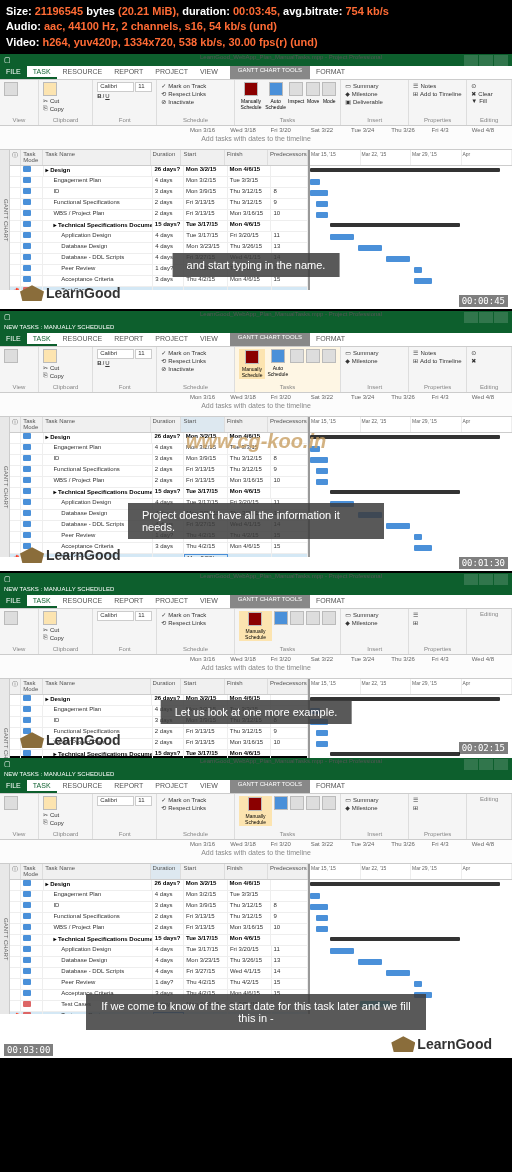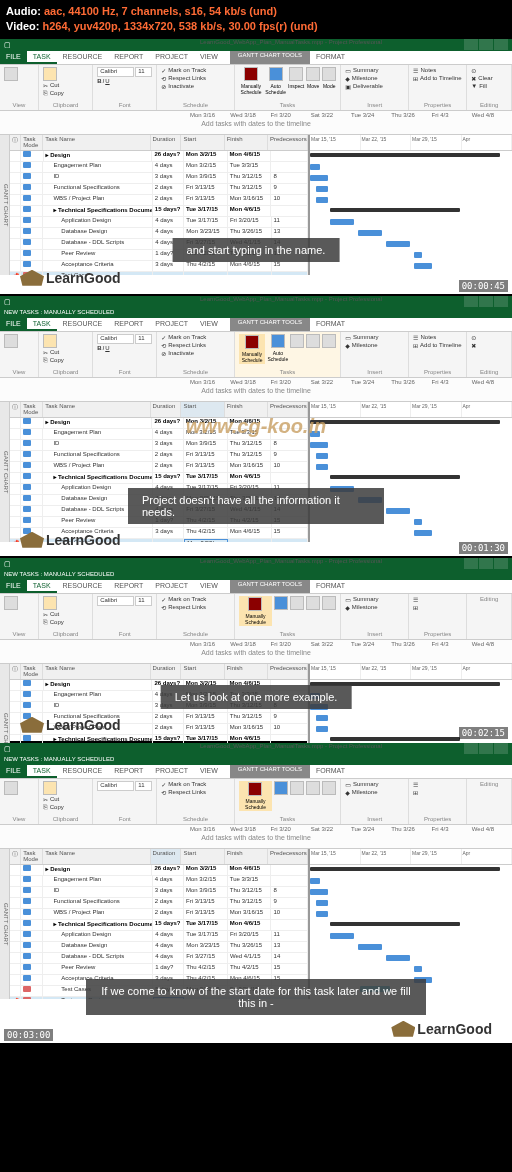--- a/index.html
+++ b/index.html
@@ -68,21 +68,22 @@
 .logo .cap{width:24px;height:16px;background:#8a6d3b;margin-right:2px;clip-path:polygon(50% 0,100% 40%,90% 100%,10% 100%,0 40%)}
 .tstamp{position:absolute;right:4px;color:#fff;font-size:9px;font-family:monospace;background:rgba(0,0,0,0.5);padding:1px 3px}
 .wm{position:absolute;font-size:20px;color:#c9a063;font-weight:bold;font-style:italic;left:50%;top:50%;transform:translate(-50%,-50%);opacity:0.8;z-index:5}
 .statusbar{background:#0d5f2d;height:10px;font-size:6px;color:#fff;padding:1px 4px}
 .doc-title{position:absolute;left:200px;top:0;font-size:6px;color:#555}
 </style>
 </head>
 <body>
 
 <div class="header">
-<div><span>Audio:</span> <span class="r">aac, 44100 Hz, 7 channels, s16, 54 kb/s (und)</span></div>
+<div><span>Size:</span> <span class="r">21196545</span> <span>bytes</span> <span class="r">(20.21 MiB),</span> <span>duration:</span> <span class="r">00:03:45,</span> <span>avg.bitrate:</span> <span class="r">754 kb/s</span></div>
+<div><span>Audio:</span> <span class="r">aac, 44100 Hz, 2 channels, s16, 54 kb/s (und)</span></div>
 <div><span>Video:</span> <span class="r">h264, yuv420p, 1334x720, 538 kb/s, 30.00 fps(r) (und)</span></div>
 </div>
 
 <div class="pane" style="height:255px">
 <div class="titlebar">
 <span>▢</span>
 <div class="wins">
         <span></span>
         <span></span>
         <span></span>

